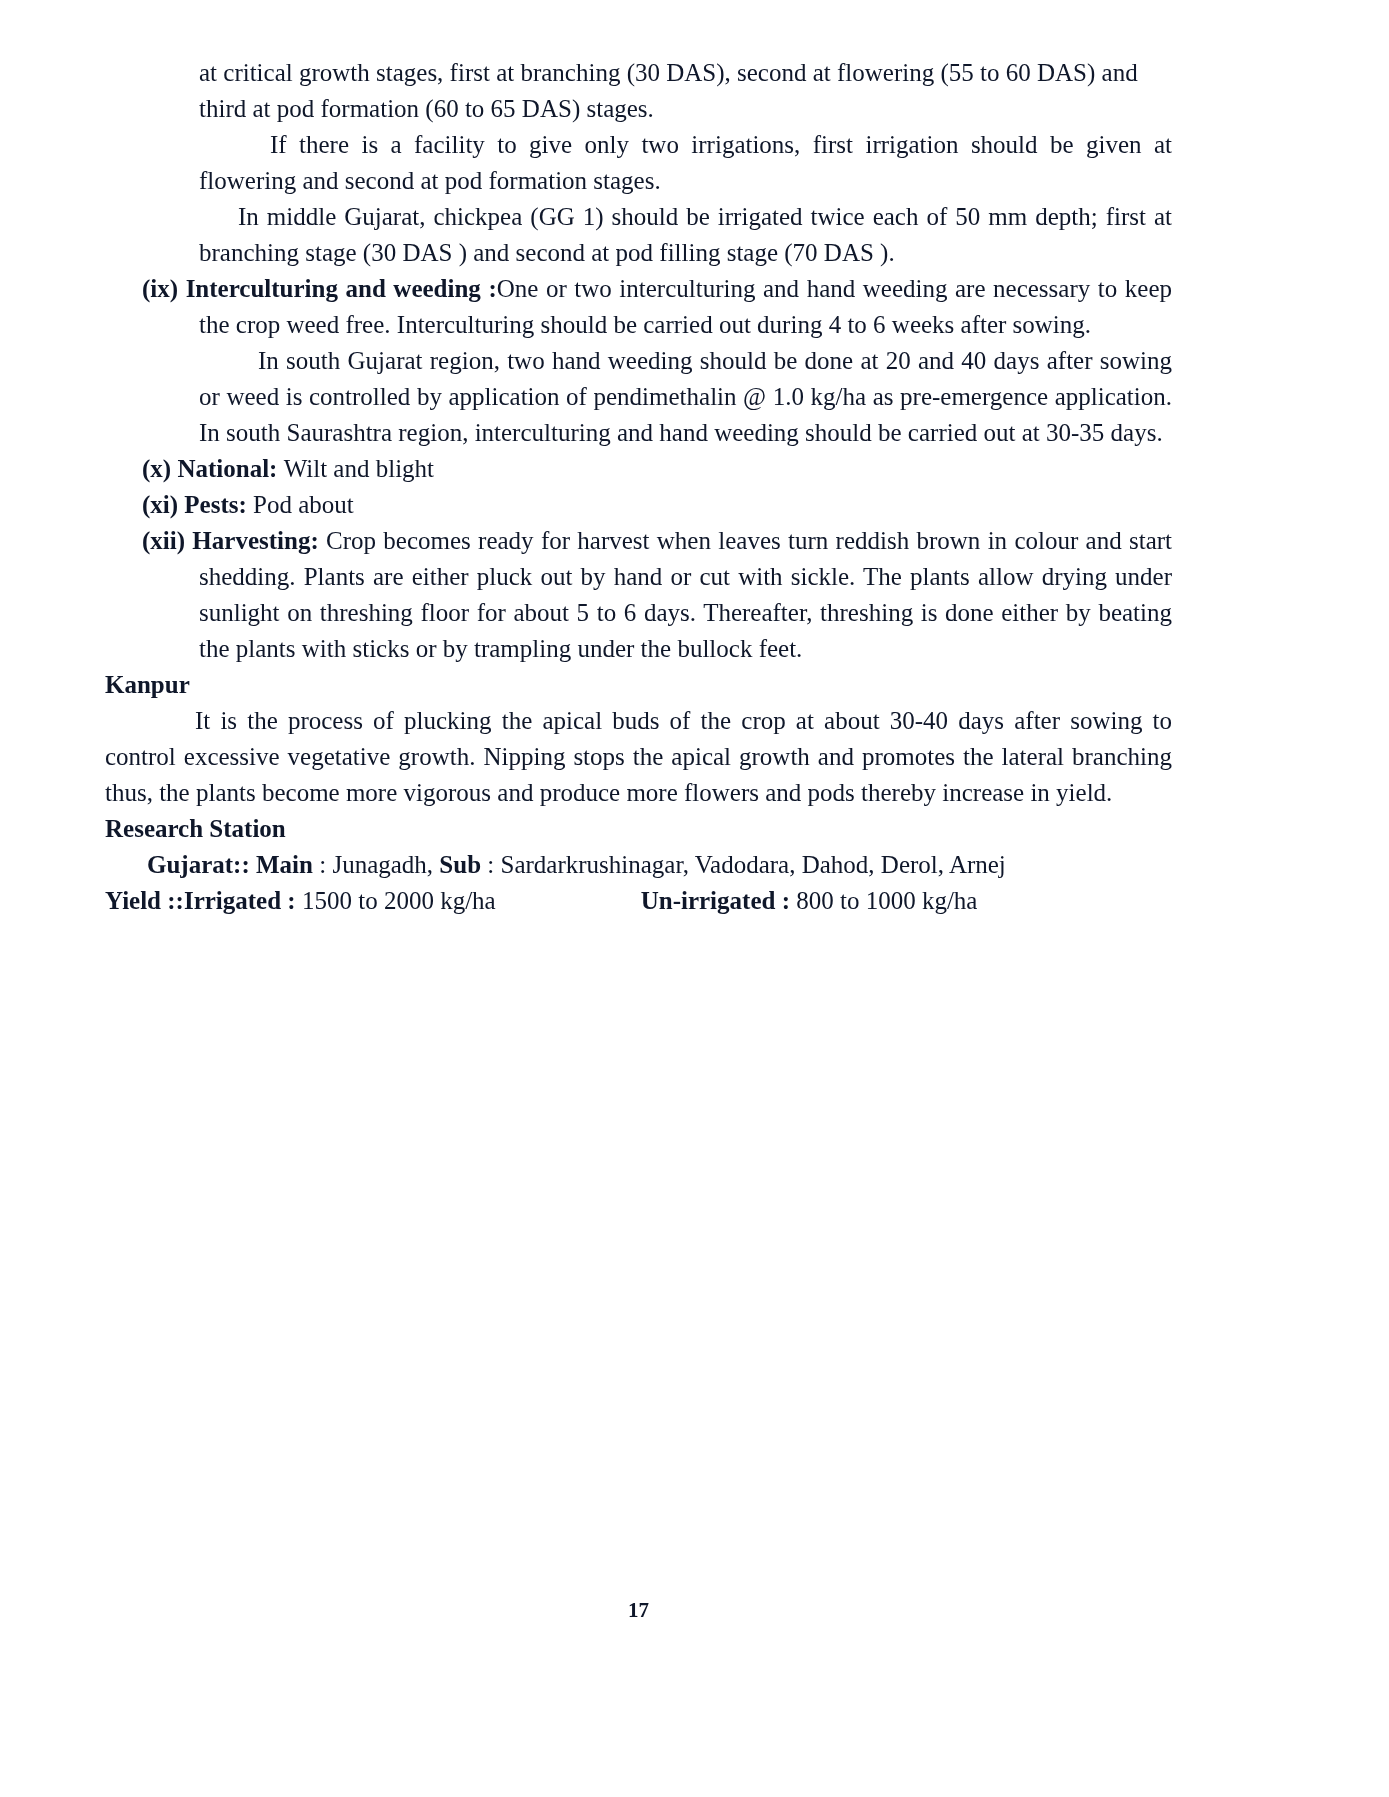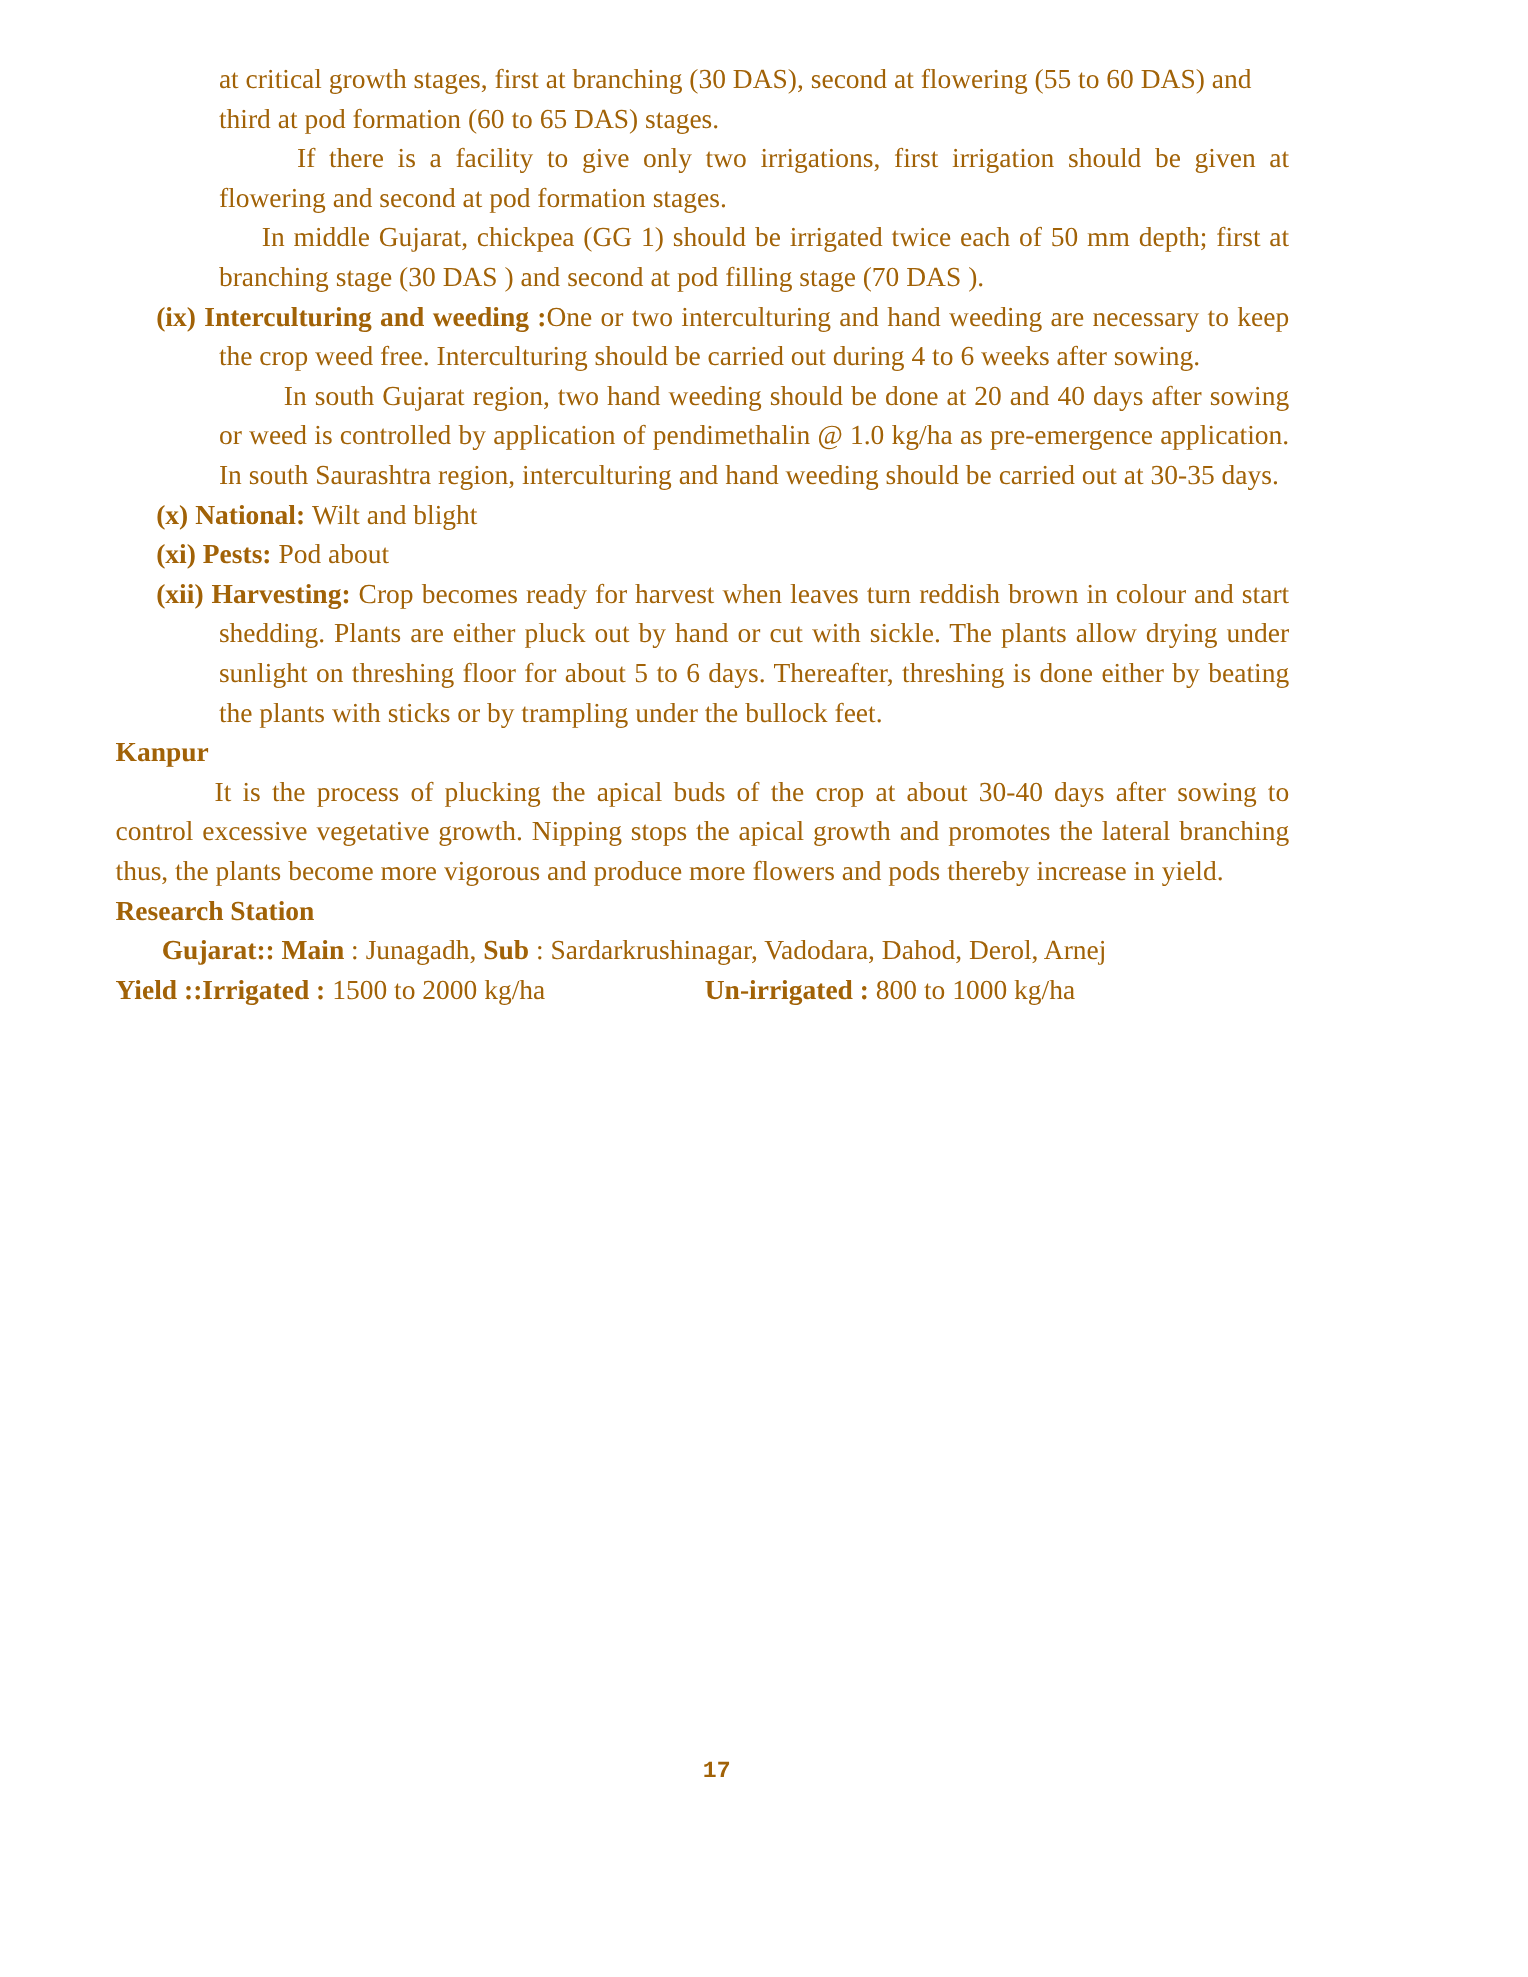--- a/index.html
+++ b/index.html
@@ -5,21 +5,21 @@
   html, body {
     margin: 0;
     padding: 0;
     background: #ffffff;
   }
   .page {
     position: relative;
     width: 1389px;
     height: 1797px;
     background: #ffffff;
-    color: #a16207;
+    color: #0f172a;
     font-family: "Liberation Serif", "DejaVu Serif", serif;
     font-size: 25px;
     line-height: 36px;
     overflow: hidden;
   }
   .content {
     position: absolute;
     left: 105px;
     top: 55px;
     width: 1067px;
@@ -46,24 +46,24 @@
   .b { font-weight: bold; }
   .tab {
     display: inline-block;
     width: 145px;
     height: 1px;
   }
 
   .footer {
     position: absolute;
     top: 1598px;
-    left: 118px;
+    left: 105px;
     width: 1067px;
     text-align: center;
-    font-family: Liberation Mono, monospace;
+    font-family: Liberation Serif, serif;
     font-weight: bold;
     font-size: 21px;
     line-height: 25px;
   }
 </style>
 </head>
 <body>
 
 <div class="page">
   <div class="content">

